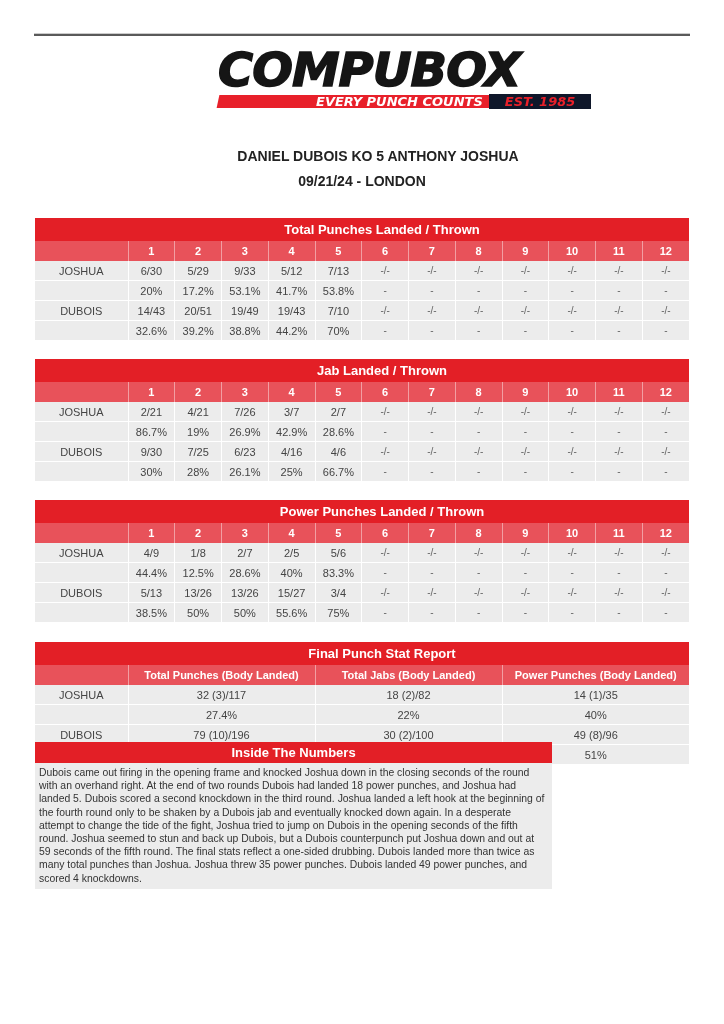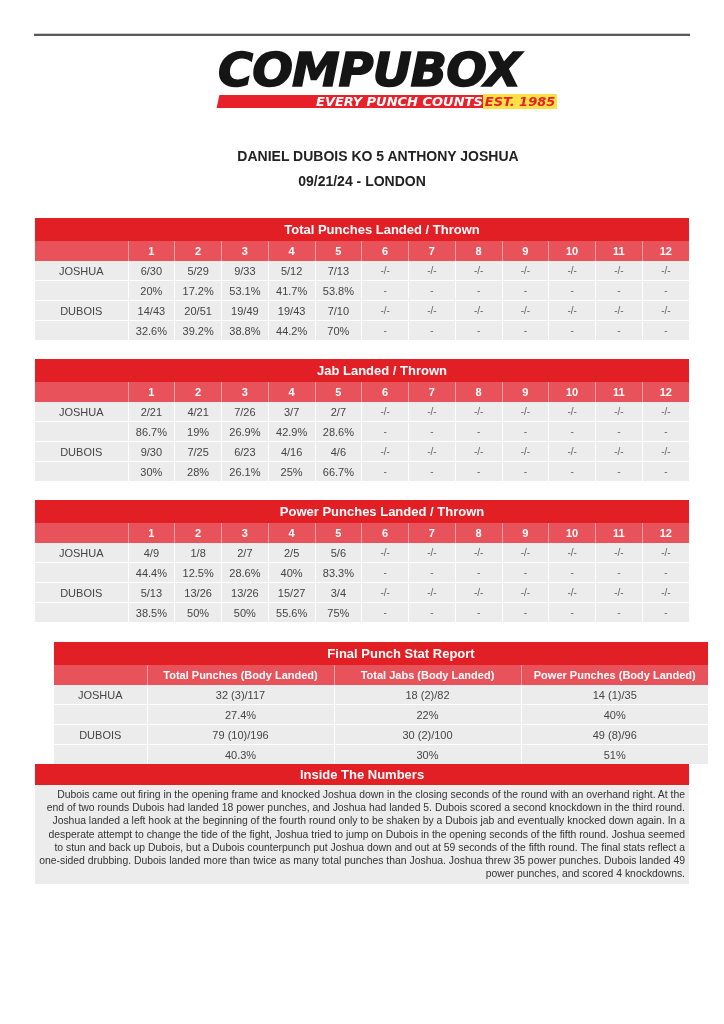--- a/index.html
+++ b/index.html
@@ -2,39 +2,39 @@
 <html><head>
 <meta charset="utf-8">
 <style>
   html, body { margin:0; padding:0; background:#ffffff; }
   body { width:724px; height:1024px; position:relative; font-family:"Liberation Sans", sans-serif; color:#333; overflow:hidden; }
   .topline { position:absolute; left:34px; top:33px; width:656px; height:2px; background:#5a5a5a; border-top:1px solid #ccc; }
   .logo { position:absolute; left:218px; top:46px; width:290px; height:66px; }
   .logo-word { position:absolute; left:0; top:0; width:290px; height:48px; font-family:"DejaVu Sans", sans-serif; font-weight:bold; font-style:italic; font-size:47px; letter-spacing:-1px; color:#151515; line-height:48px; transform:scaleX(1.02); transform-origin:left; -webkit-text-stroke:1.5px #151515; }
   .logo-bar { position:absolute; left:0; top:49px; width:280px; height:13px; background:#e8202a; transform:skewX(-12deg); }
   .logo-tag { position:absolute; left:98px; top:48px; font-size:13px; font-weight:bold; font-style:italic; color:#fff; letter-spacing:0px; white-space:nowrap; line-height:15px; font-family:"DejaVu Sans", sans-serif; }
-  .logo-est { color:#e8202a; background:#fde047; padding:0 2px; margin-left:0; }
+  .logo-est { color:#e8202a; background:#0f172a; padding:0 16px; margin-left:6px; }
   .fight-title { position:absolute; left:16px; width:724px; top:148px; text-align:center; font-weight:bold; font-size:14px; color:#222; }
   .fight-sub { position:absolute; left:0; width:724px; top:173px; text-align:center; font-weight:bold; font-size:14px; color:#222; }
 
   .tbl { position:absolute; left:35px; width:654px; border-collapse:collapse; table-layout:fixed; font-size:11px; }
   .tbl td, .tbl th { text-align:center; padding:0; }
   .tbl .title-row td { background:#e31f26; color:#fff; font-weight:bold; font-size:13px; height:23px;padding-left:40px; }
   .tbl .head-row td { background:#e8525a; color:#fff; font-weight:bold; height:20px; border-right:1px solid #f29ea2; }
   .tbl .head-row td:last-child { border-right:none; }
   .tbl .data-row td { background:#ececec; color:#444; height:19px; border-right:1px solid #fff; border-bottom:1px solid #fff; }
   .tbl .data-row td:last-child { border-right:none; }
   .tbl .data-row td.name { background:#ececec; }
   .tbl .data-row.pct td.name { border-bottom:1px solid #fff; }
   .tbl .data-row td.empty { color:#666; font-size:10px; }
 
   .final .head-row td { font-size:11px; }
-  .inside { position:absolute; left:35px; top:764px; width:654px; }
+  .inside { position:absolute; left:35px; top:742px; width:517px; }
   .inside-title { background:#e31f26; color:#fff; font-weight:bold; font-size:13px; height:21px; line-height:21px; text-align:center; }
-  .inside-body { background:#ececec; color:#333; font-size:10.4px; line-height:13.2px; text-align:right; padding:3px 4px 4px 4px; }
+  .inside-body { background:#ececec; color:#333; font-size:10.4px; line-height:13.2px; text-align:left; padding:3px 4px 4px 4px; }
 </style>
 </head>
 <body>
 
 <div class="topline"></div>
 
 <div class="logo">
   <div class="logo-word">COMPUBOX</div>
   <div class="logo-bar"></div>
   <div class="logo-tag"><span>EVERY PUNCH COUNTS</span><span class="logo-est">EST. 1985</span></div>
@@ -330,21 +330,21 @@
           <td class="empty">-</td>
           <td class="empty">-</td>
           <td class="empty">-</td>
           <td class="empty">-</td>
           <td class="empty">-</td>
         </tr>
       </tbody>
     </table>
   </div>
 
-<table class="tbl final" style="top:642px;margin-left:19px;">
+<table class="tbl final" style="top:642px;">
   <colgroup>
       <col style="width:93px">
       <col>
       <col>
       <col>
     </colgroup>
   <tbody>
       <tr class="title-row">
         <td colspan="4">Final Punch Stat Report</td>
       </tr>

